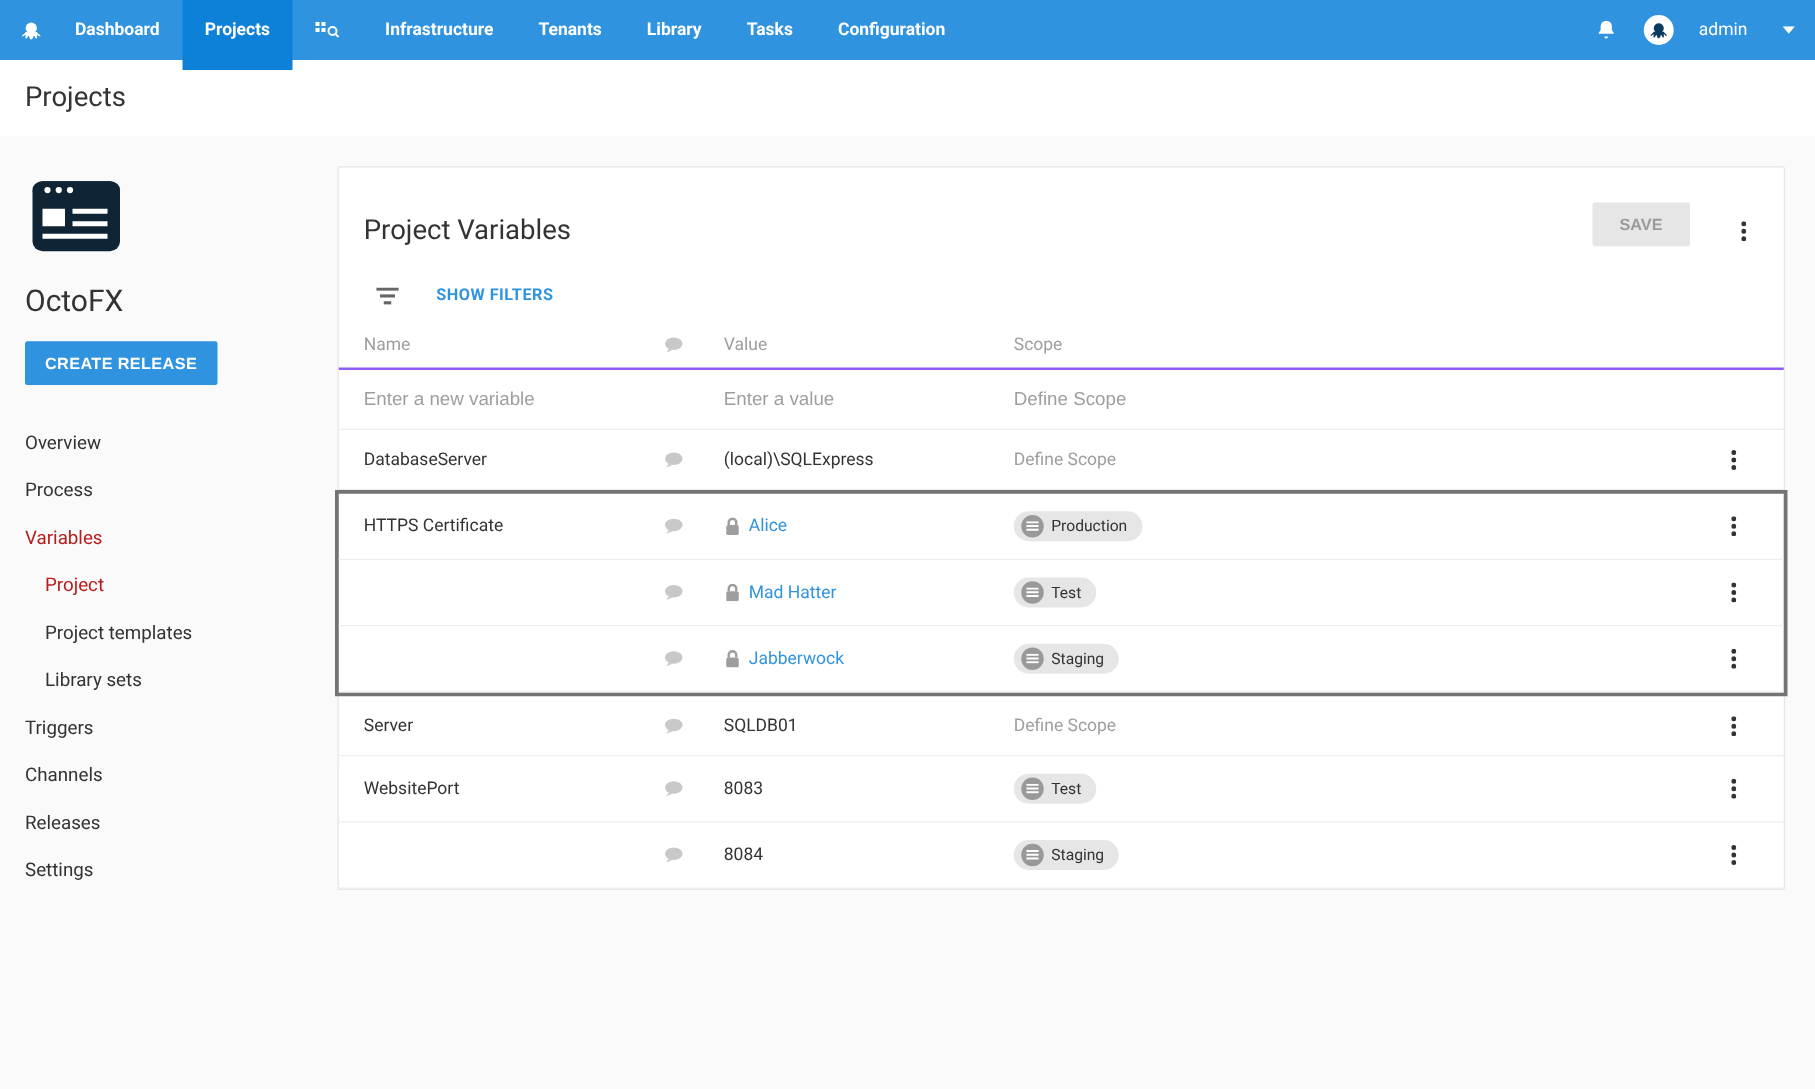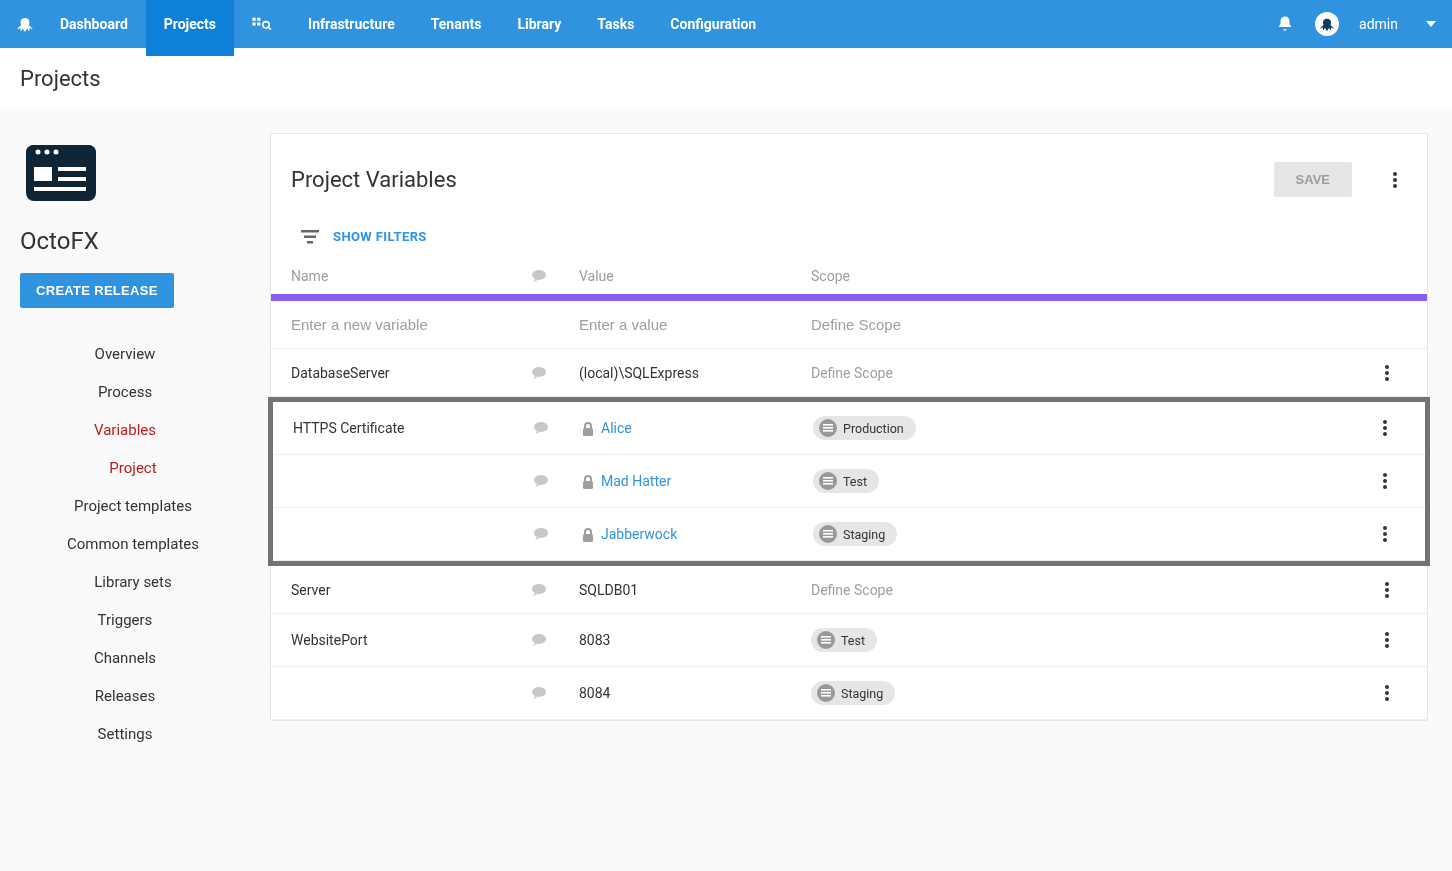--- a/index.html
+++ b/index.html
@@ -16,56 +16,56 @@
 .topnav .chev { margin-left: 8px; }
 
 .page-title { padding: 18px 20px; font-size: 22px; color: #333; background:#fff; }
 
 .content { display: flex; gap: 20px; padding: 0; }
 
 .sidebar { width: 250px; padding: 32px 20px; }
 .proj-icon { width: 82px; height: 68px; margin-bottom: 18px; }
 .proj-name { font-size: 24px; font-weight: 400; color: #333; margin-bottom: 18px; }
 .create-btn { background: #2f93e0; color: #fff; border: none; padding: 10px 16px; font-size: 13px; font-weight: 600; letter-spacing: 0.3px; cursor: pointer; border-radius: 2px; margin-bottom: 28px; }
-.side-nav { display: flex; flex-direction: column; gap: 2px; align-items: center; }
+.side-nav { display: flex; flex-direction: column; gap: 2px; }
 .side-item { padding: 9px 0; font-size: 15px; color: #333; cursor: pointer; }
 .side-item.sel { color: #b91c1c; }
 .side-sub { padding-left: 16px; }
 
 .main { flex: 1; padding: 24px 24px 24px 0; }
 .card { background: #fff; border: 1px solid #e5e5e5; border-radius: 2px; padding: 0; }
-.card-header { display: flex; align-items: center; padding: 28px 20px 18px 20px; }
+.card-header { display: flex; align-items: flex-end; padding: 28px 20px 18px 20px; }
 .card-header h2 { font-size: 22px; font-weight: 400; flex: 1; }
 .save-btn { background: #e6e6e6; color: #9b9b9b; border: none; padding: 10px 22px; font-size: 13px; font-weight: 600; margin-right: 31px; cursor: pointer; border-radius: 2px; }
 .more-v { width: 24px; height: 24px; display: flex; align-items: center; justify-content: center; cursor: pointer; color: #333; }
 
-.filter-row { display: flex; align-items: center; padding: 14px 20px 14px 30px; gap: 14px; }
+.filter-row { display: flex; align-items: center; padding: 14px 20px 14px 30px; gap: 30px; }
 .filter-icon { color: #666; }
 .filter-label { color: #2f93e0; font-size: 13px; font-weight: 700; letter-spacing: 0.4px; cursor: pointer; }
 
-.tbl-head { display: flex; padding: 10px 20px; border-bottom: 7px solid #8b5cf6; color: #9e9e9e; font-size: 14px; }
+.tbl-head { display: flex; padding: 10px 20px; border-bottom: 2px solid #8b5cf6; color: #9e9e9e; font-size: 14px; }
 .col-name { width: 240px; }
 .col-desc { width: 48px; display:flex; align-items:center; }
 .col-value { width: 232px; }
 .col-scope { flex: 1; }
 .col-act { width: 40px; display:flex; align-items:center; justify-content:center; }
 
 .row { display: flex; align-items: center; padding: 14px 20px; border-bottom: 1px solid #eee; min-height: 48px; }
 .row.new input { border: none; outline: none; font-size: 15px; color: #333; width: 100%; background: transparent; }
 .row.new input::placeholder { color: #9e9e9e; }
 
 .scope-placeholder { color: #9e9e9e; }
 .scope-chip { display: inline-flex; align-items: center; background: #e6e6e6; border-radius: 14px; padding: 3px 12px 3px 6px; font-size: 12.5px; color: #333; gap: 6px; }
 .chip-icon { width: 18px; height: 18px; background: #999; border-radius: 50%; display:flex; align-items:center; justify-content:center; color:#fff; }
 
 .link { color: #2f93e0; cursor: pointer; }
 .lock { color: #9e9e9e; margin-right: 6px; display:inline-flex; vertical-align: middle; }
 .chat-icon { color:#c8c8c8; }
 
-.highlight-group { border: 5px solid #737373; margin: 0 -3px; }
+.highlight-group { border: 3px solid #737373; margin: 0 -3px; }
 
 svg { display: block; }
 </style>
 </head>
 <body>
 
 <div class="topnav">
   <span class="octo-logo">
     <svg viewBox="0 0 24 24" width="18" height="18" fill="#fff">
         <circle cx="12" cy="10" r="6"></circle>
@@ -130,21 +130,20 @@
       </svg>
     </div>
     <div class="proj-name">OctoFX</div>
     <button class="create-btn">CREATE RELEASE</button>
     <div class="side-nav" id="side-nav">
         <div class="side-item">Overview</div>
         <div class="side-item">Process</div>
         <div class="side-item sel">Variables</div>
         <div class="side-item sel side-sub">Project</div>
         <div class="side-item side-sub">Project templates</div>
-        <div class="side-item side-sub">Common templates</div>
         <div class="side-item side-sub">Library sets</div>
         <div class="side-item">Triggers</div>
         <div class="side-item">Channels</div>
         <div class="side-item">Releases</div>
         <div class="side-item">Settings</div>
       </div>
   </div>
 
   <div class="main">
     <div class="card">

